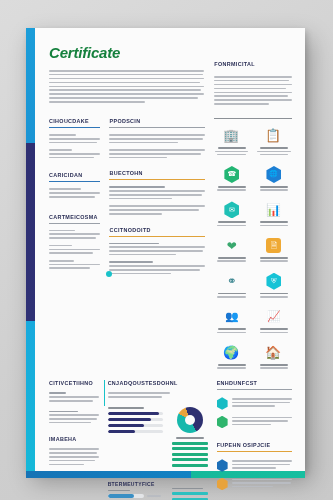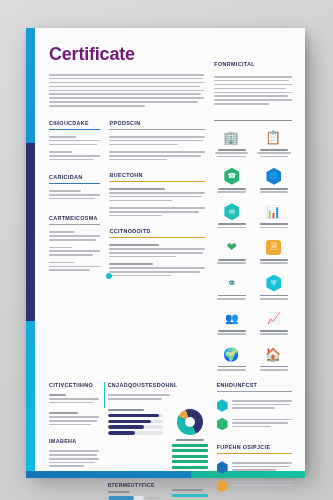--- a/index.html
+++ b/index.html
@@ -34,22 +34,22 @@
   .ln.dk { background:#9ba0a8; }
 
   
   .hd { font-size:5.4px; font-weight:bold; color:#2b2f56; letter-spacing:.35px;
         filter: blur(.35px); white-space:nowrap; overflow:hidden; }
   .hd-rule { height:1px; background:#9aa0a8; margin-top:3px; }
   .hd-rule.or { background:#e0a23a; }
   .hd-rule.bl { background:#2f76b8; }
 
   
-  .title { font-size:18px; font-weight:bold; color:#701a75; letter-spacing:-.2px;
-           filter: blur(.45px); }
+  .title { font-size:15px; font-weight:bold; color:#15803d; letter-spacing:-.2px;
+           filter: blur(.45px); font-style: italic; }
 
   
   .topwrap { display:flex; gap:10px; }
   .col-left { width:164px; }
   .col-right { width:82px; }
 
   .para { margin-top:9px; }
   .para .ln { margin-bottom:2.3px; }
 
   

